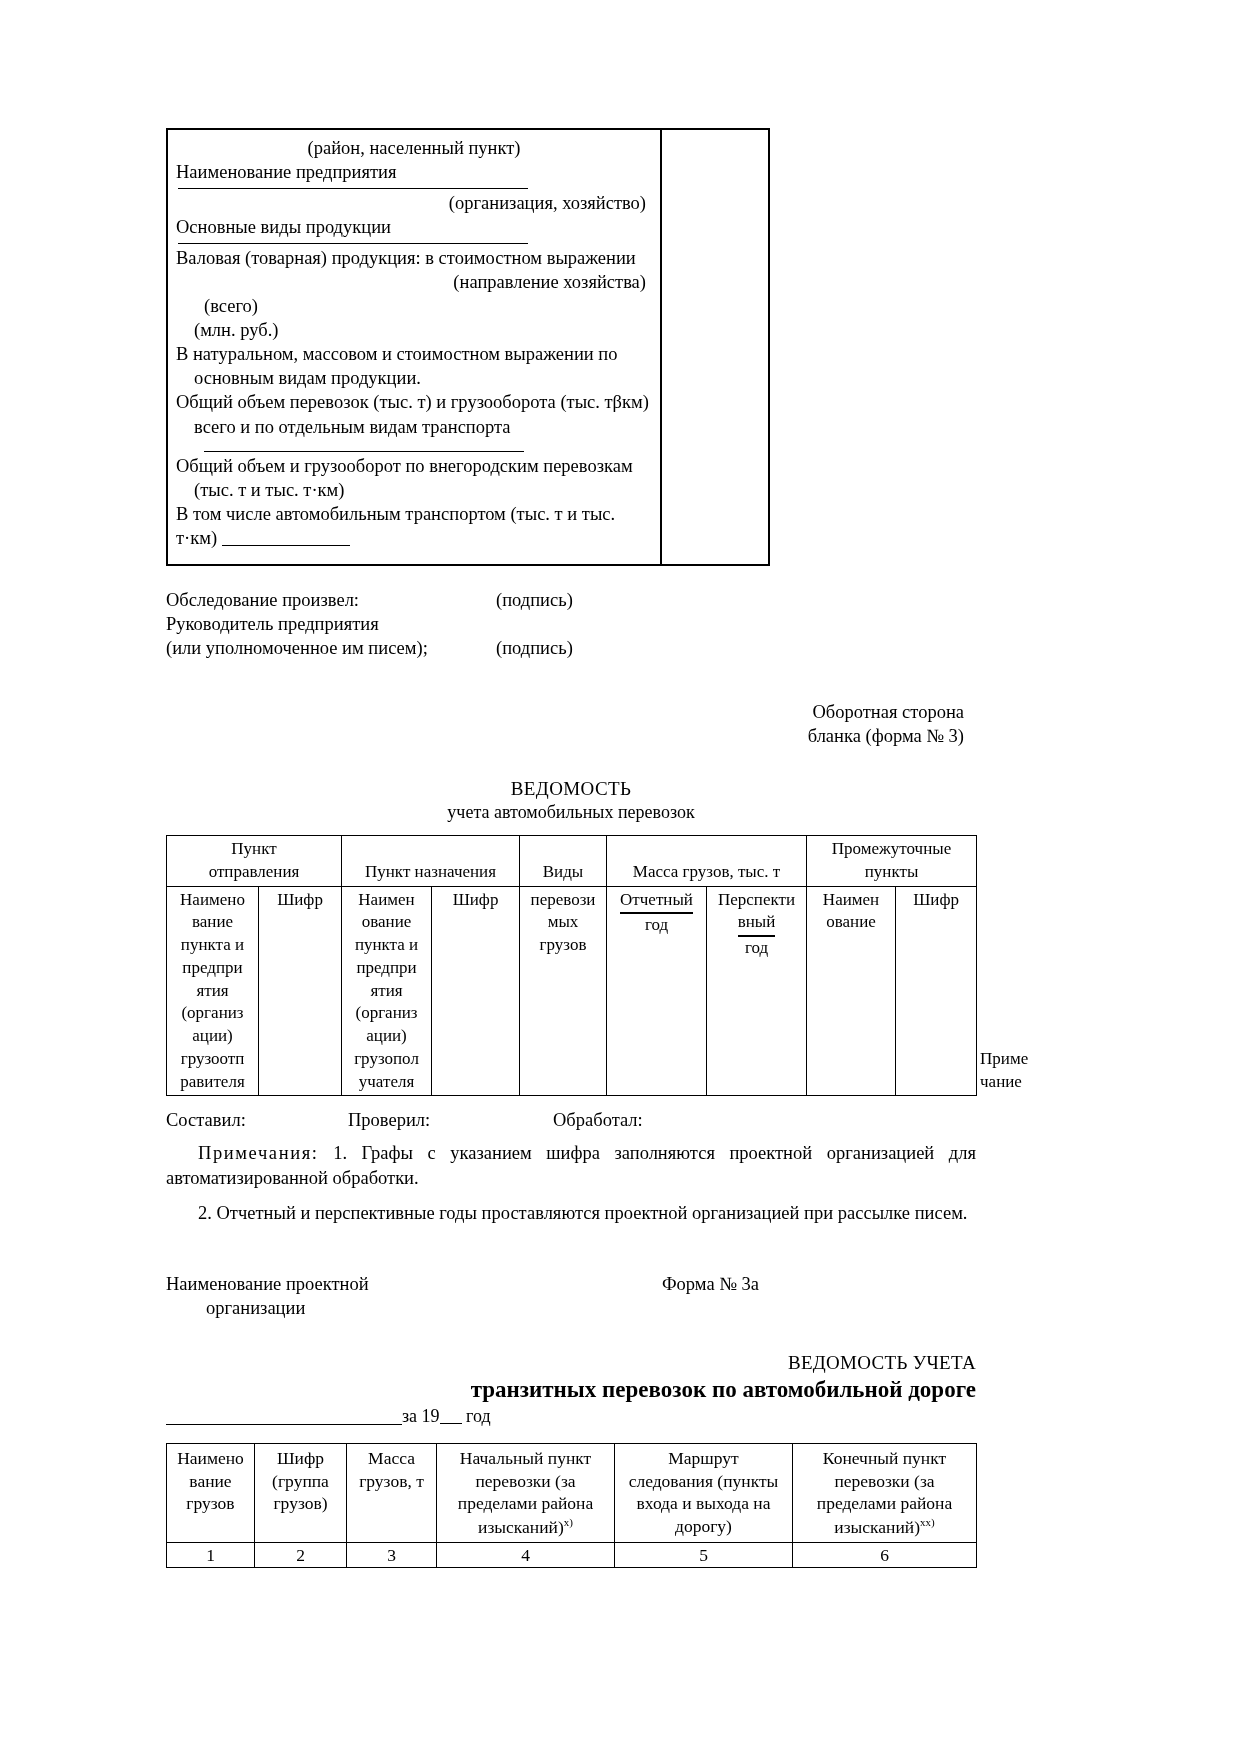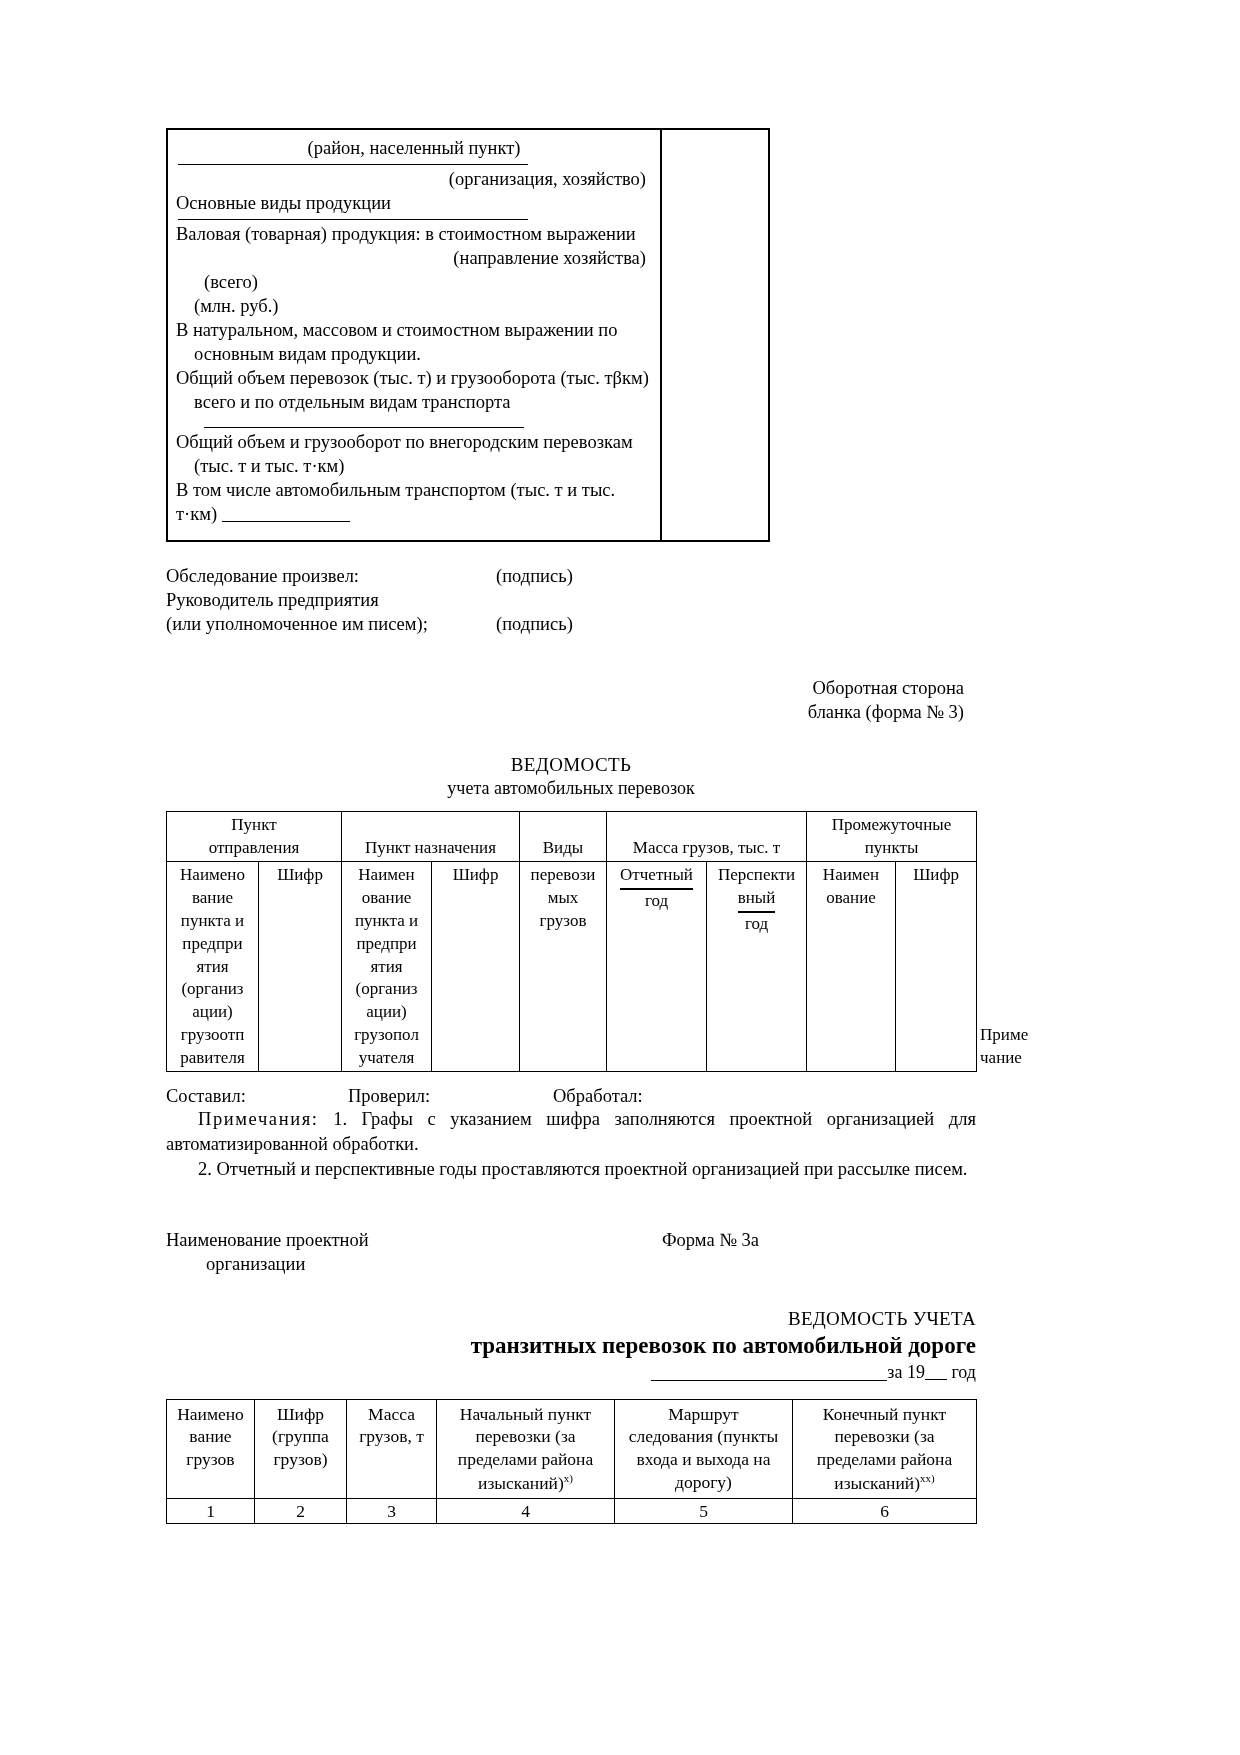--- a/index.html
+++ b/index.html
@@ -135,20 +135,21 @@
     display: flex;
   }
   .sostavil .c1 { width: 182px; }
   .sostavil .c2 { width: 205px; }
 
   
   .note {
     font-size: 18.5px;
     line-height: 1.34;
     text-align: justify;
+    margin-top: 10px;
     text-indent: 32px;
   }
   .note .sp { letter-spacing: 1.6px; }
 
   
   .form3a-head {
     margin-top: 46px;
     font-size: 18.5px;
     line-height: 1.32;
     position: relative;
@@ -167,21 +168,21 @@
     margin-top: 26px;
     letter-spacing: 0.3px;
   }
   .sub3a {
     text-align: right;
     font-size: 23px;
     margin-top: 3px;
     font-weight: bold;
   }
   .year-line {
-    text-align: right;
+    text-align: left;
     font-size: 18px;
     margin-top: 3px;
   }
   .year-blank {
     display: inline-block;
     border-bottom: 1.4px solid #000;
     width: 236px;
     height: 15px;
     vertical-align: -3px;
   }
@@ -216,20 +217,21 @@
 </style>
 </head>
 <body>
 
 <div class="page">
  <div class="content">
 
   <div class="form-box">
     <div class="left">
       <div class="fb-line fb-center">(район, населенный пункт)</div>
+      <div class="fb-line">Наименование предприятия</div>
       <div class="rule"></div>
       <div class="fb-line fb-right">(организация, хозяйство)</div>
       <div class="fb-line">Основные виды продукции</div>
       <div class="rule"></div>
       <div class="fb-line">Валовая (товарная) продукция: в стоимостном выражении</div>
       <div class="fb-line fb-right">(направление хозяйства)</div>
       <div class="fb-line fb-indent">(всего)</div>
       <div class="fb-line fb-indent2">(млн. руб.)</div>
       <div class="fb-line">В натуральном, массовом и стоимостном выражении по</div>
       <div class="fb-line fb-indent2">основным видам продукции.</div>

